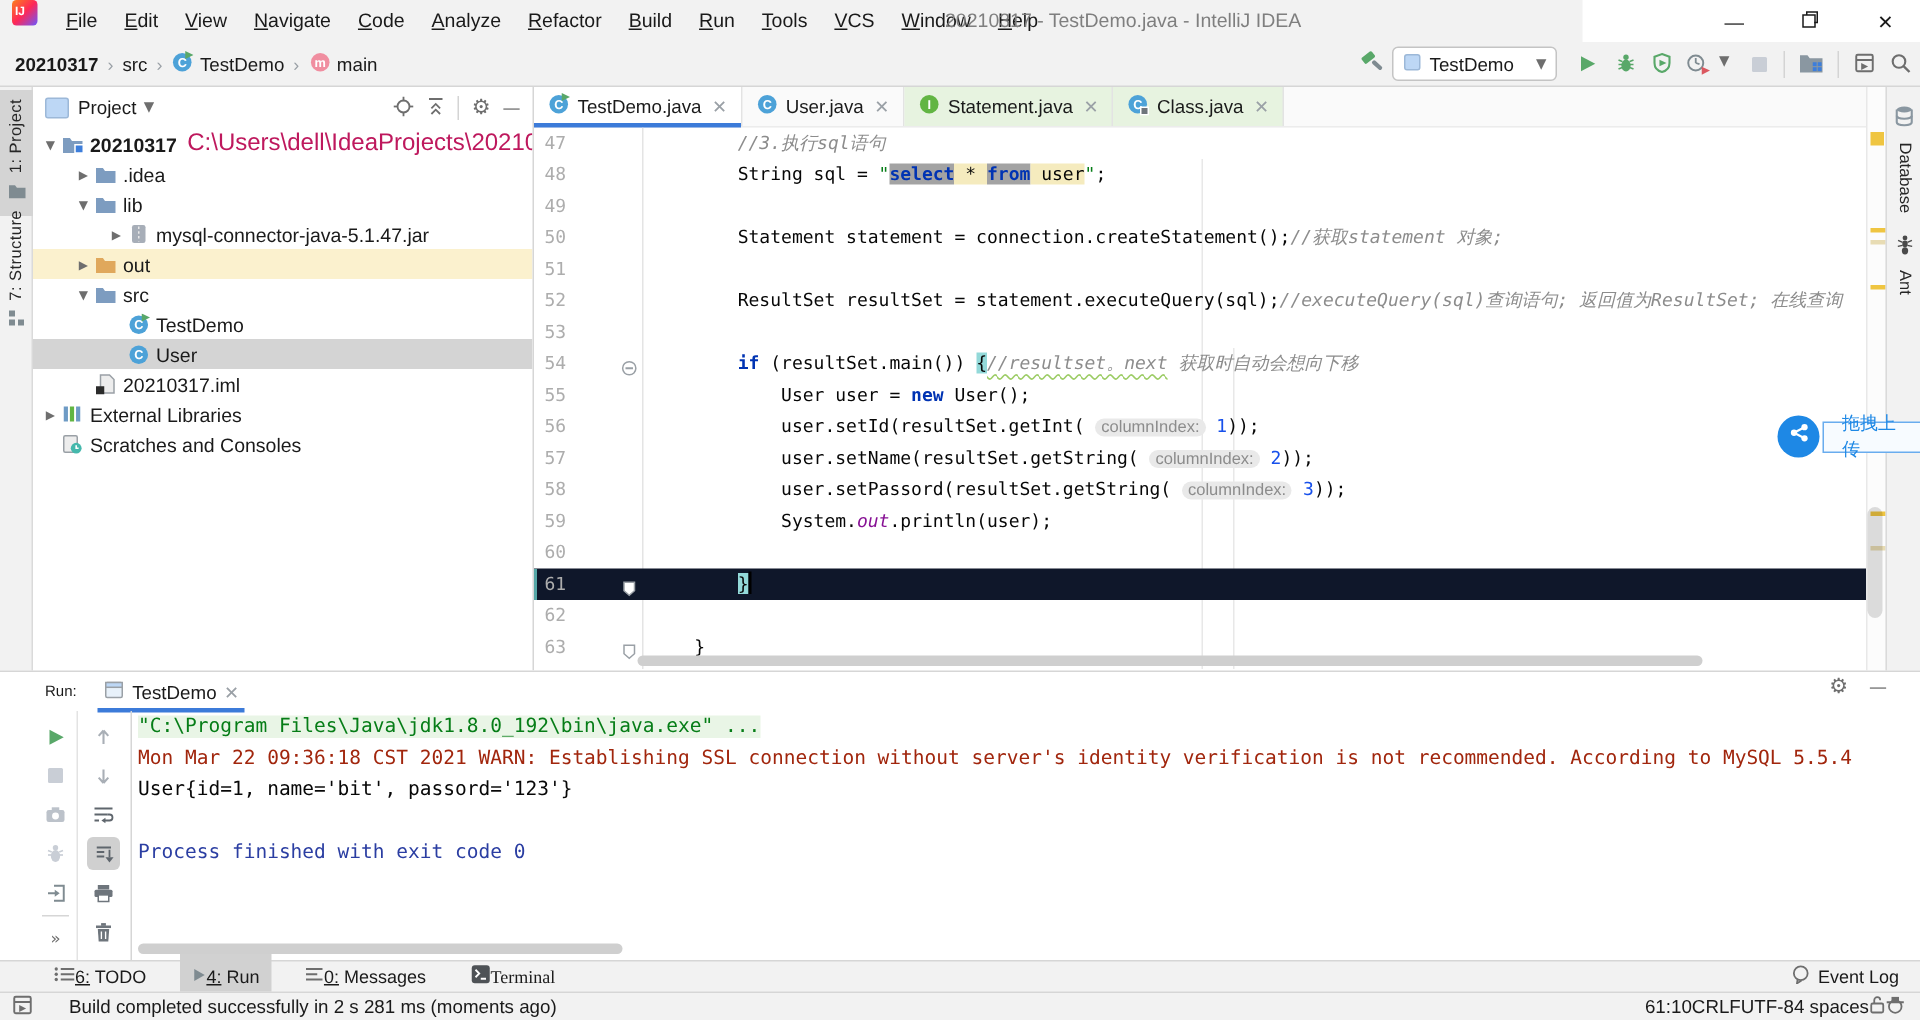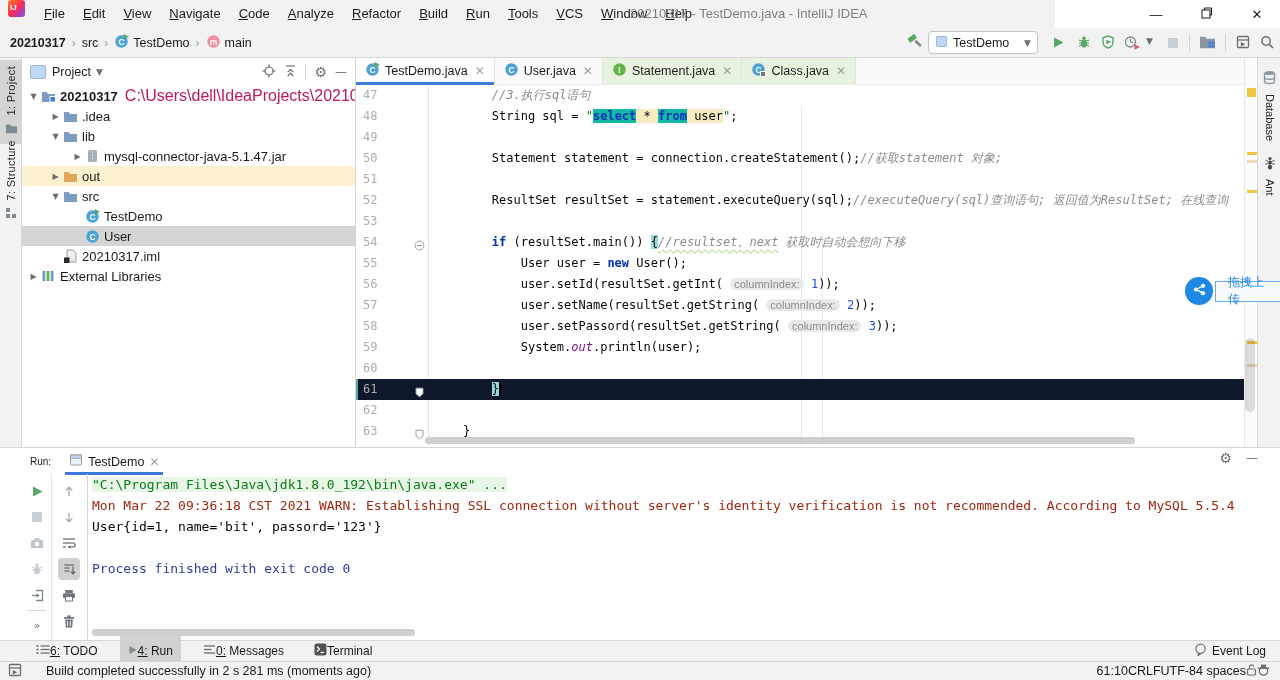--- a/index.html
+++ b/index.html
@@ -54,21 +54,21 @@
   #codearea{position:relative;height:361px;overflow:hidden;font-family:"DejaVu Sans Mono","Liberation Mono",monospace}
   .crow{height:21px;line-height:21px;white-space:pre;font-size:12px;position:relative}
   .crow.cur{background:#0f172a;box-shadow:inset 2px 0 0 #56A8A8}
   .lnum{position:absolute;left:7px;width:30px;color:#ADADAD;font-size:12px}
   .fold{position:absolute;left:58px;top:5px;width:11px;height:11px}
   .ctext{position:absolute;left:78px;top:0}
   .gutterline{left:72px;top:0;width:1px;height:361px;background:#E4E4E4}
   .pln{color:#070707}
   .kw{color:#0033B3;font-weight:bold}
   .str{color:#067D17}
-  .sqlkw{color:#0033B3;font-weight:bold;background:#14b8a6}
+  .sqlkw{color:#0033B3;font-weight:bold;background:#a3a3a3}
   .sqltx{color:#070707;background:#F5EBBE}
   .cmt,.cmti{color:#8C8C8C;font-style:italic}
   .cmterr{color:#8C8C8C;font-style:italic;text-decoration:underline wavy #9CCC65 1px;text-underline-offset:3px}
   .num{color:#1750EB}
   .fld{color:#871094;font-style:italic}
   .brace{background:#93D9D9;color:#070707}
   .hint{background:#E9E9E9;color:#8C8C8C;border-radius:7px;padding:0 4px;font-size:11px;font-family:"Liberation Sans",sans-serif;font-style:normal}
   .caret-bar{display:inline-block;width:2px;height:15px;background:#000;vertical-align:-3px}
   .iguide{position:absolute;width:1px;background:#E8E8E8}
   #hscroll{left:425px;top:437px;width:710px;height:7px;background:#CFCFCF;border-radius:4px}
@@ -382,20 +382,31 @@
       <div class="trow" style="padding-left: 6px;">
         <span class="chev">▶</span>
         <span class="ticon">
           <svg width="14" height="14">
             <rect x="1.5" y="2" width="2.8" height="10" fill="#6E9BC5"></rect>
             <rect x="5.6" y="2" width="2.8" height="10" fill="#62B543"></rect>
             <rect x="9.7" y="2" width="2.8" height="10" fill="#6E9BC5"></rect>
           </svg>
         </span>
         <span class="tlabel">External Libraries</span>
+      </div>
+      <div class="trow" style="padding-left: 6px;">
+        <span class="chev"></span>
+        <span class="ticon">
+          <svg width="14" height="14">
+            <rect x="1.5" y="1.5" width="9" height="11" rx="1" fill="#EDEDED" stroke="#9AA0A6"></rect>
+            <circle cx="9.8" cy="9.8" r="3.6" fill="#45B8AC"></circle>
+            <path d="M9.8 7.8v2h1.6" fill="none" stroke="#fff" stroke-width="1.1"></path>
+          </svg>
+        </span>
+        <span class="tlabel">Scratches and Consoles</span>
       </div>
     </div>
 </div>
 
 <div class="abs" id="editor">
   <div id="tabs">
       <div class="tab active">
         <span><svg width="15" height="15" viewBox="0 0 15 15">
             <circle cx="7.5" cy="7.5" r="6.2" fill="#4DA2D8"></circle>
             <text x="7.5" y="10.5" font-size="8.5" font-weight="bold" fill="#fff" text-anchor="middle" font-family="Liberation Sans,sans-serif">C</text>
@@ -661,21 +672,21 @@
     <div class="bb-item" style="margin-left: 14px;">
       <span><svg width="13" height="11">
           <g stroke="#6E6E6E" stroke-width="1.3">
             <line x1="1" y1="2" x2="12" y2="2"></line>
             <line x1="1" y1="5.5" x2="8.5" y2="5.5"></line>
             <line x1="1" y1="9" x2="12" y2="9"></line>
           </g>
         </svg></span>
       <span class="bb-label">0: Messages</span>
     </div>
-    <div class="bb-item" style="margin-left: 14px;">
+    <div class="bb-item" style="margin-left: 14px; font-family: Liberation Serif, serif;">
       <span><svg width="13" height="13">
           <rect x="0.5" y="0.5" width="12" height="12" rx="2" fill="#4E5256"></rect>
           <path d="M3 3.5l2.5 2.5L3 8.5" fill="none" stroke="#fff" stroke-width="1.2"></path>
           <line x1="6.5" y1="9.5" x2="10" y2="9.5" stroke="#fff" stroke-width="1.2"></line>
         </svg></span>
       <span class="bb-label no-mn">Terminal</span>
     </div>
   </div>
 <div class="abs" id="eventlog">
   <span><svg width="13" height="13">

